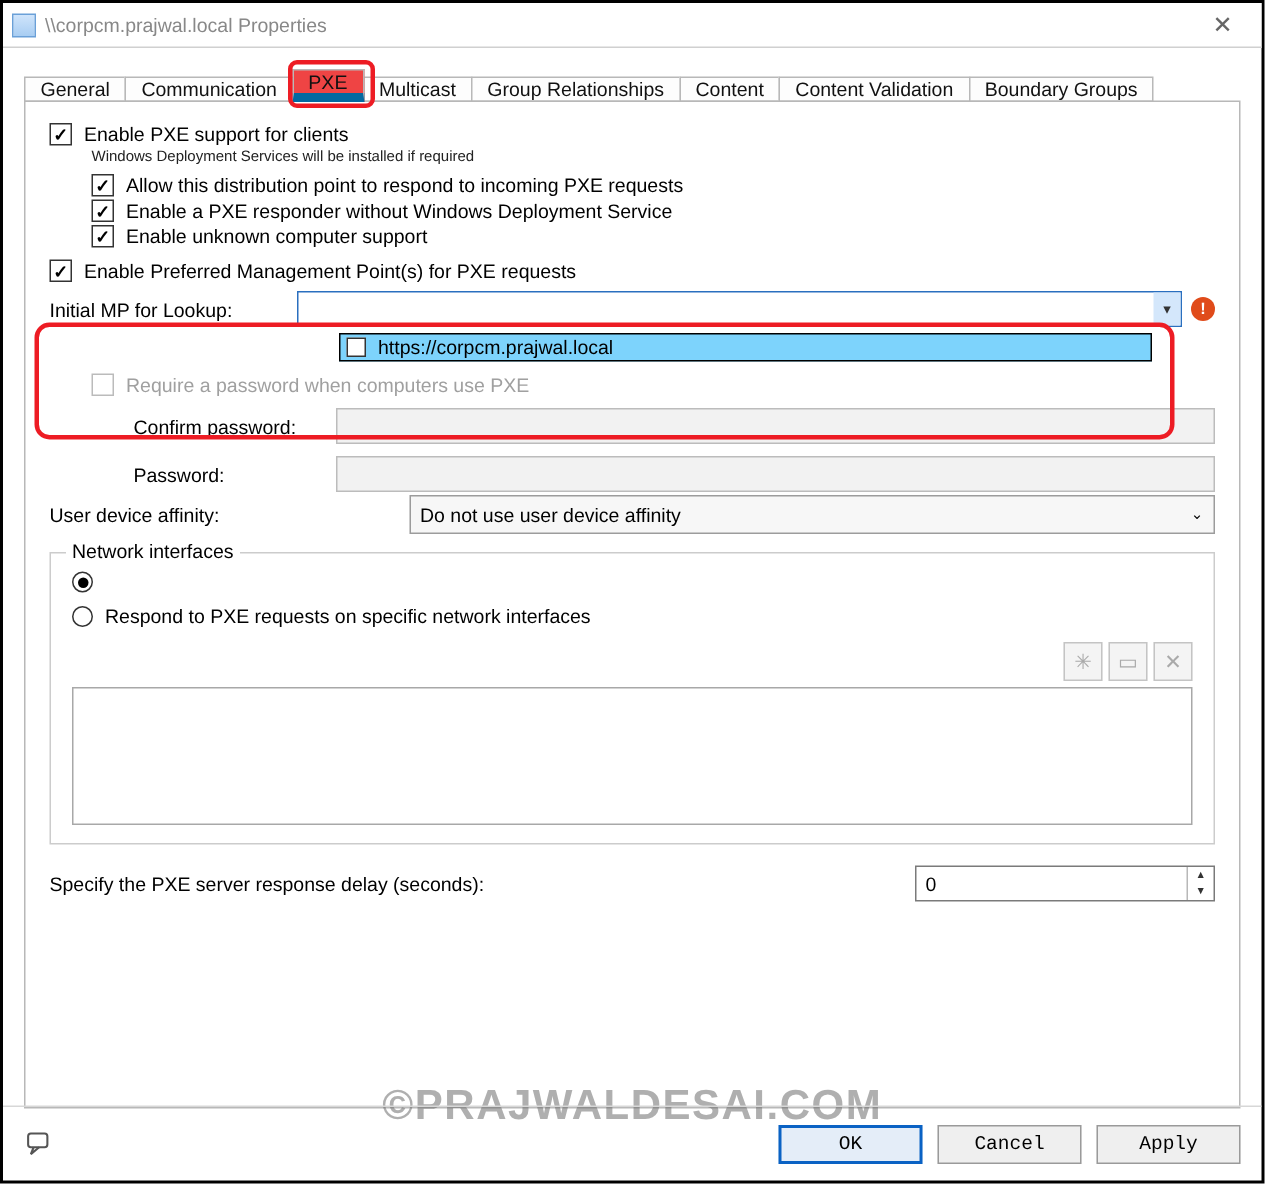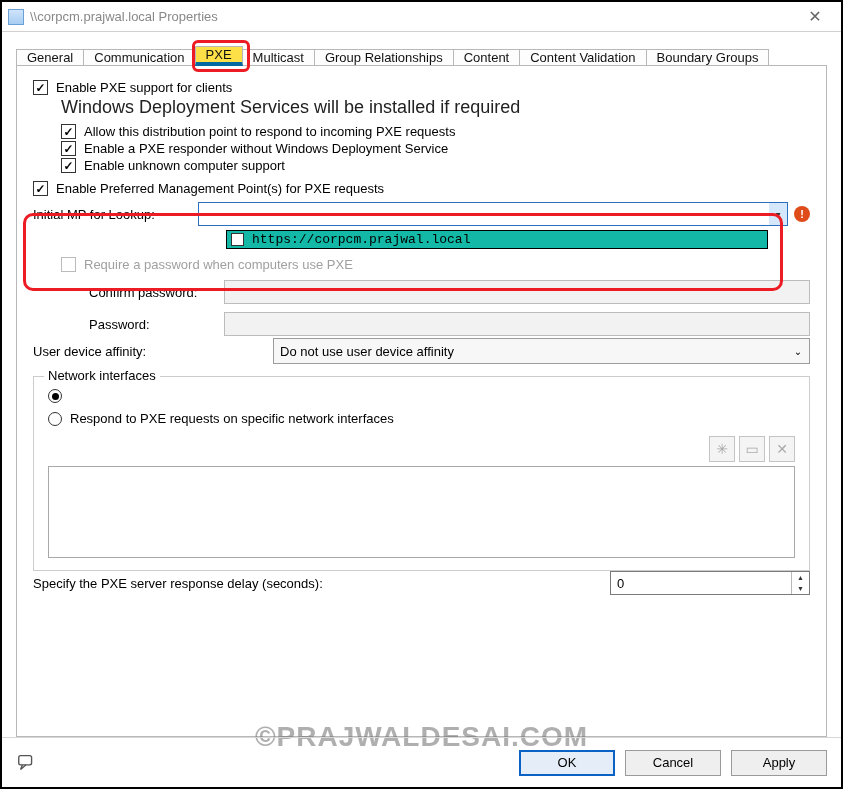--- a/index.html
+++ b/index.html
@@ -52,22 +52,22 @@
     border: 1px solid #b8b8b8;
     border-bottom: 1px solid #b8b8b8;
     background: #fdfdfd;
     padding: 0 10px;
     font-size: 13px;
     position: relative;
     margin-right: -1px;
     color: #111;
   }
   .tab.active {
-    background: #fde047;
-    border-bottom: 4px solid #0369a1;
+    background: #ef4444;
+    border-bottom: 6px solid #0369a1;
     z-index: 2;
   }
   .tab-highlight {
     position: absolute;
     border: 3px solid #ed1c24;
     border-radius: 6px;
     z-index: 5;
     pointer-events: none;
   }
   .tab-panel {
@@ -77,21 +77,21 @@
     position: relative;
   }
   .row { display:flex; align-items:center; margin: 2px 0; }
   .chk {
     width:15px; height:15px; border:1px solid #333; display:inline-flex;
     align-items:center; justify-content:center; margin-right:8px;
     font-size:12px; line-height:1; flex: 0 0 auto; background:#fff;
   }
   .chk.checked::after { content:"✓"; color:#000; font-weight:bold; }
   .indent1 { margin-left: 28px; }
-  .subtext { margin-left: 28px; color:#222; margin-bottom:6px; font-size:18px; }
+  .subtext { margin-left: 28px; color:#222; margin-bottom:6px; font-size:10px; }
   .highlight-box {
     position:absolute;
     border:3px solid #ed1c24;
     border-radius:10px;
     pointer-events:none;
     z-index:4;
   }
   .label-col { width: 165px; flex:0 0 auto; }
   .dropdown {
     flex:1; height:24px; border:1px solid #7a7a7a;
@@ -136,37 +136,37 @@
   }
   .radio.sel::after { content:""; width:7px; height:7px; background:#000; border-radius:50%; }
   .iconbar { display:flex; justify-content:flex-end; gap:4px; margin-top:10px; }
   .iconbtn {
     width:26px; height:26px; border:1px solid #c4c4c4; background:#f4f4f4;
     display:flex; align-items:center; justify-content:center; color:#aaa; font-size:14px;
   }
   .listarea {
     width:100%; height:92px; border:1px solid #a8a8a8; background:#fff; margin-top:4px;
   }
-  .responserow { display:flex; align-items:center; margin-top:0; }
+  .responserow { display:flex; align-items:center; margin-top:14px; }
   .spinner {
     width:200px; height:24px; border:1px solid #7a7a7a; background:#fff;
     display:flex; align-items:center; justify-content:space-between; padding-left:6px;
   }
   .spinner-btns { width:18px; height:100%; border-left:1px solid #b8b8b8;
     display:flex; flex-direction:column; }
   .spinner-btns div { flex:1; display:flex; align-items:center; justify-content:center;
     font-size:7px; color:#333; }
   .footer {
     position:absolute; left:0; right:0; bottom:0;
     border-top:1px solid #d7d7d7;
     height:50px; display:flex; align-items:center; padding:0 14px;
     justify-content: space-between;
   }
   .footer-icon { width:22px; height:22px; color:#555; }
-  .btnrow { display:flex; gap:10px; }
+  .btnrow { display:flex; gap:10px;font-family:Liberation Mono, monospace; }
   .btn {
     width:96px; height:26px; border:1px solid #9a9a9a; background:#efefef;
     display:flex; align-items:center; justify-content:center;
   }
   .btn.primary { border:2px solid #0a62c4; background:#e4edf8; }
   .watermark {
     position:absolute; left:50%; bottom:34px; transform:translateX(-50%);
     font-size:28px; font-weight:bold; color:rgba(110,110,110,0.55);
     letter-spacing:1px; pointer-events:none; white-space:nowrap;
   }
@@ -226,21 +226,21 @@
         </div>
         <div class="row indent1" style="margin-top:6px;">
           <span class="label-col">Initial MP for Lookup:</span>
           <div class="dropdown blue">
             <span></span>
             <span class="dd-btn">▾</span>
           </div>
           <span class="warn-icon">!</span>
         </div>
         <div style="position:relative; height:18px;">
-          <div style="position:absolute; left:193px; right:42px; top:-1px; border:1px solid #000; background:#14b8a6;font-family:Liberation Mono, monospace;">
+          <div style="position:absolute; left:193px; right:42px; top:-1px; border:1px solid #000; background:#7dd3fc;">
             <div class="dd-item">
               <span class="chk"></span>
               <span>https://corpcm.prajwal.local</span>
             </div>
           </div>
         </div>
       </div>
 
       <div class="highlight-box" style="left:6px; top:147px; width:760px; height:78px;"></div>
 

